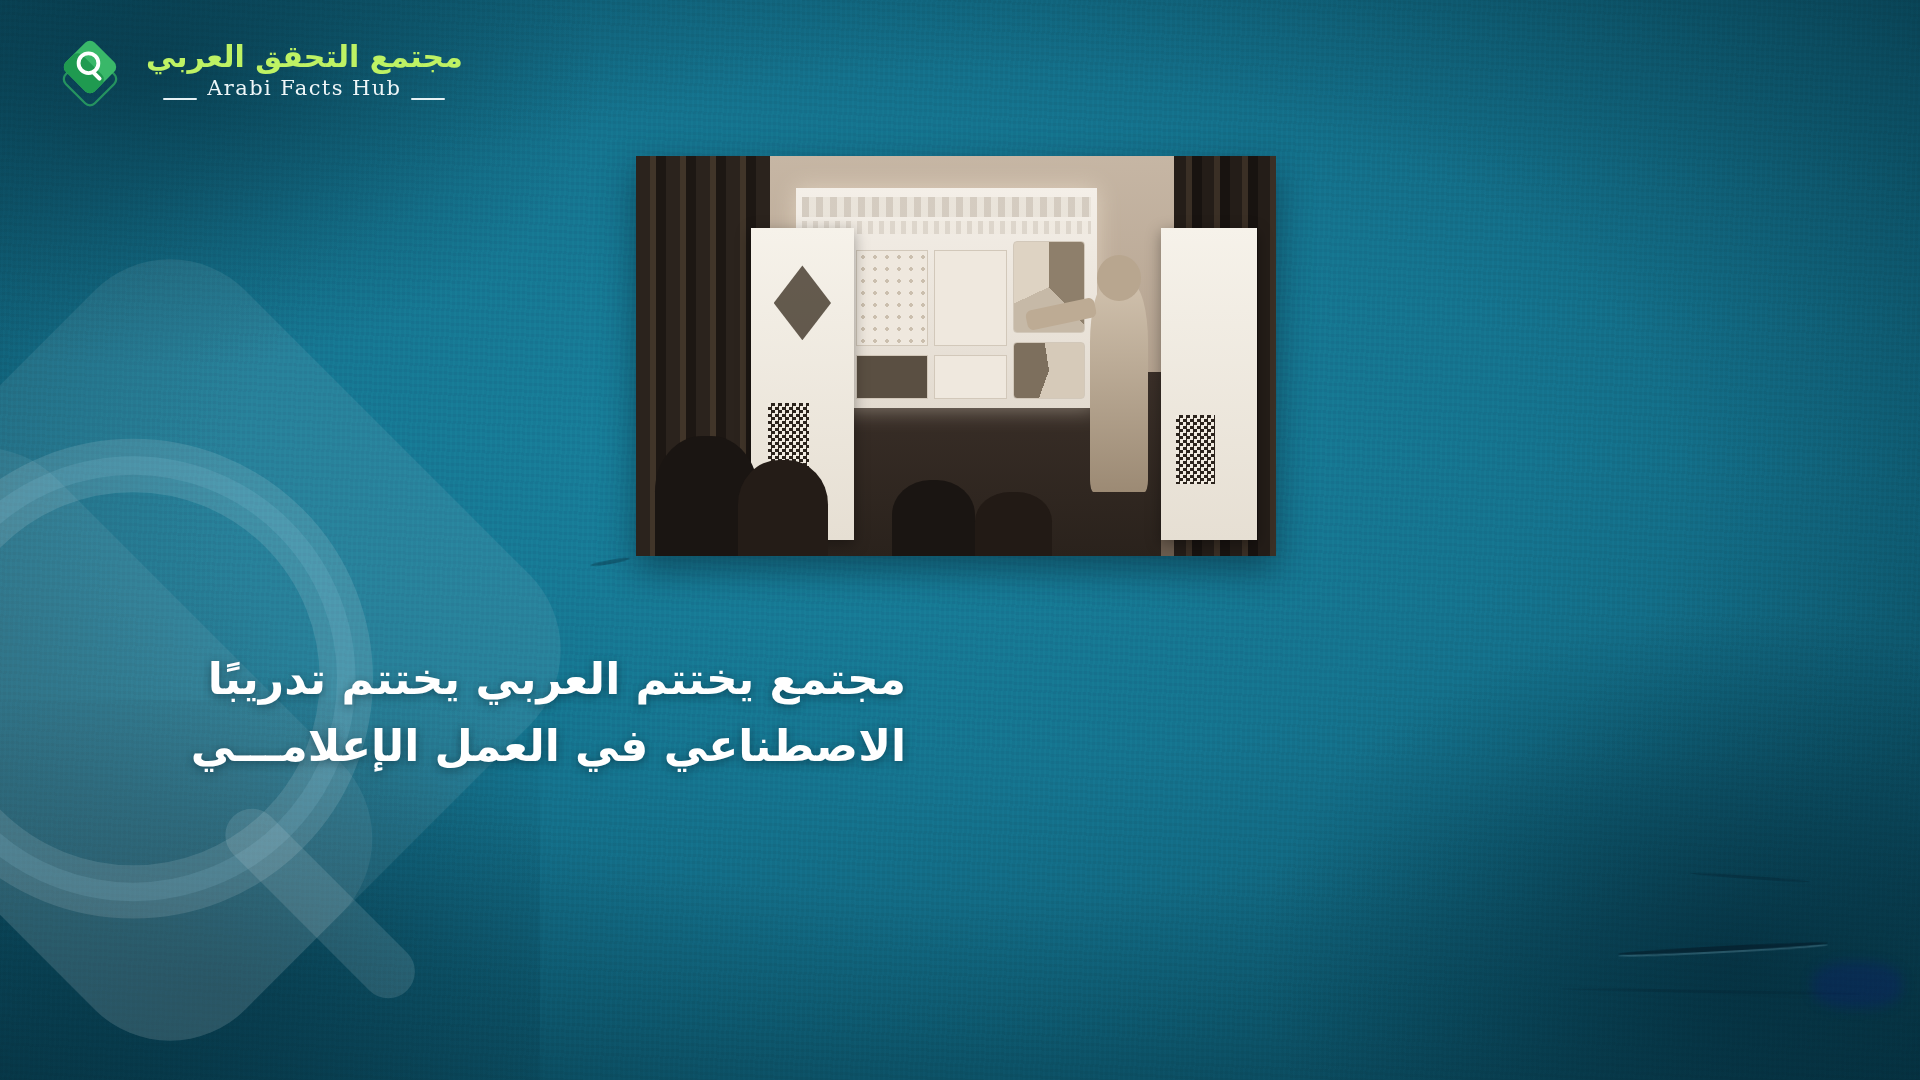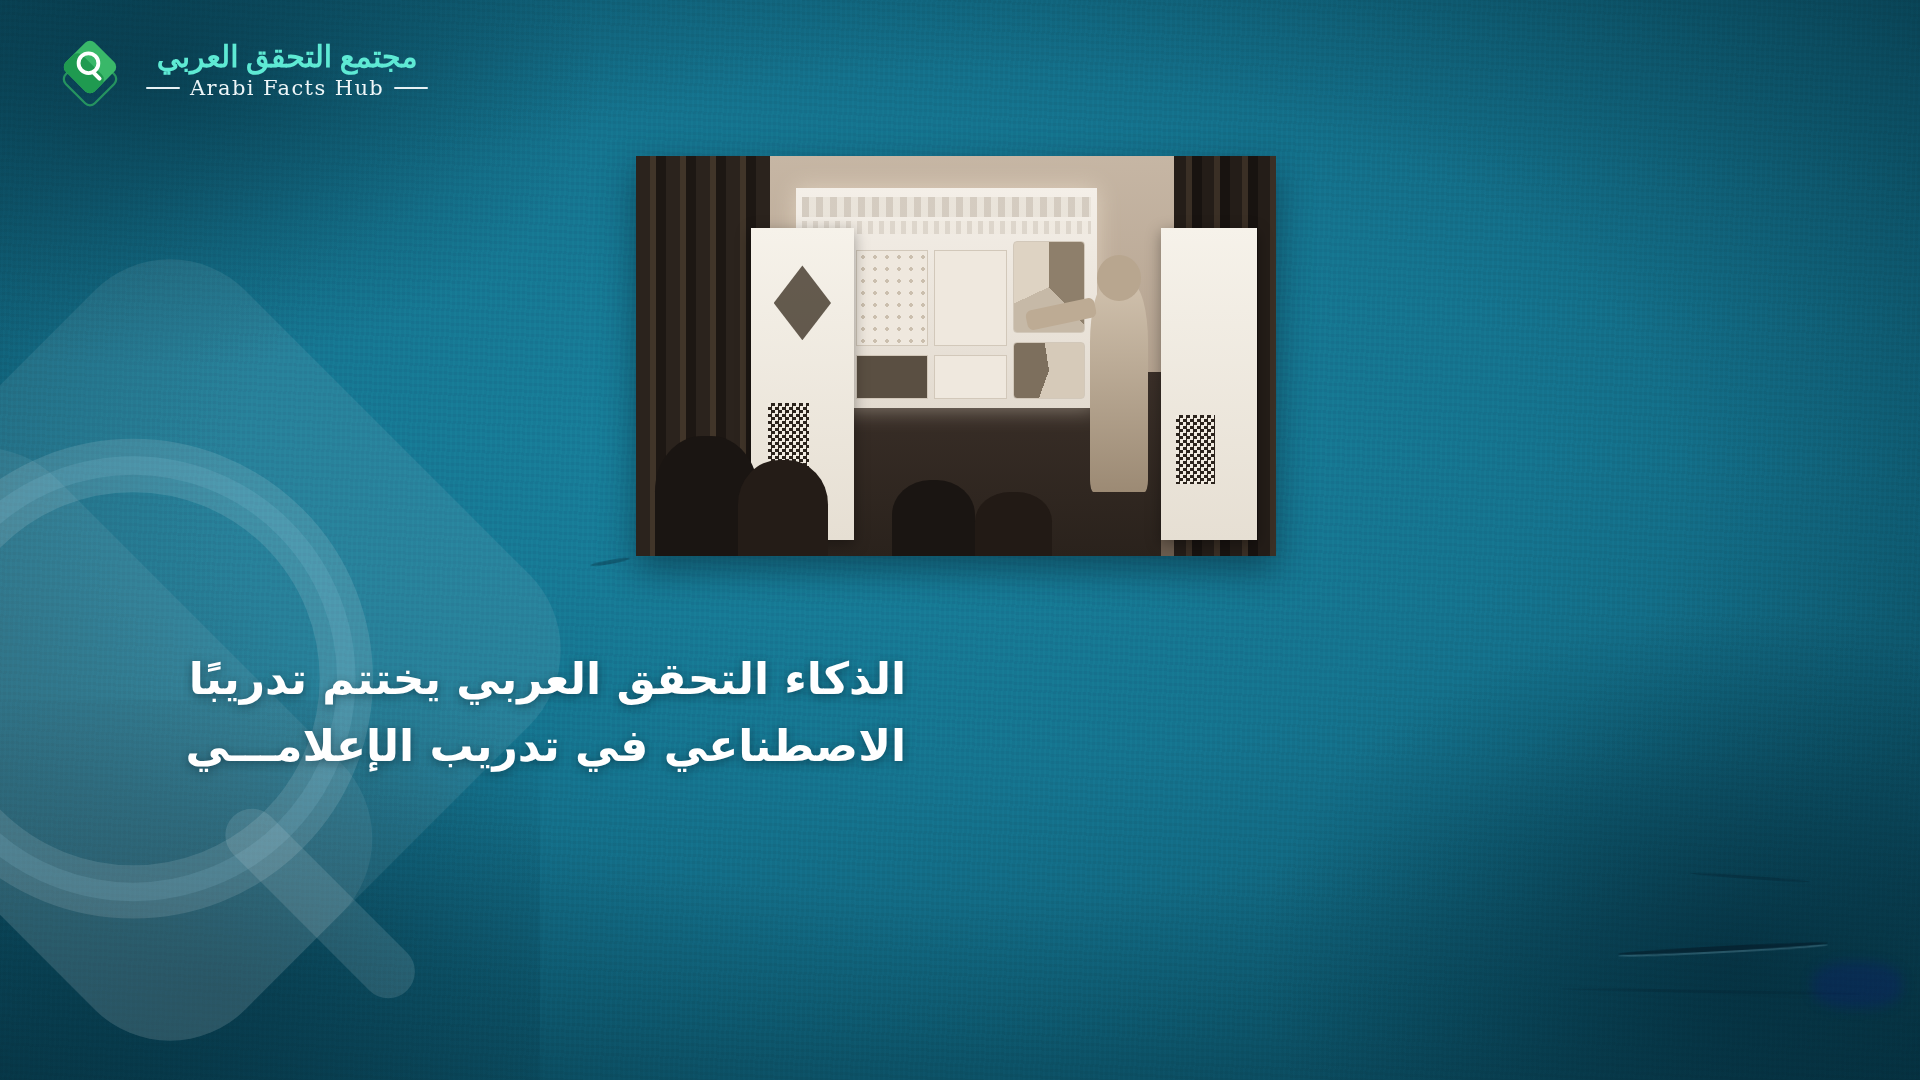--- a/index.html
+++ b/index.html
@@ -60,24 +60,24 @@
 
   
   .brand{
     position:absolute; left:52px; top:32px;
     display:flex; align-items:center; gap:18px;
   }
   .brand-mark{ width:76px; height:76px; position:relative; flex:0 0 auto; }
   .brand-mark svg{ width:100%; height:100%; display:block; }
   .brand-txt{ display:flex; flex-direction:column; align-items:center; gap:2px; }
   .brand-ar{
-    color:#5eead4; font-size:30px; font-weight:700; letter-spacing:.5px;
-    direction:rtl; white-space:nowrap; line-height:1.12;font-family:Liberation Serif, serif;
-  }
-  .brand-en-row{ display:flex; align-items:center; gap:10px; }
+    color:#bef264; font-size:30px; font-weight:700; letter-spacing:.5px;
+    direction:rtl; white-space:nowrap; line-height:1.12;
+  }
+  .brand-en-row{ display:flex; align-items:flex-end; gap:10px; }
   .brand-rule{ width:34px; height:2px; background:#e7f1f4; border-radius:2px; }
   .brand-en{
     color:#eef6f8; font-size:21px; letter-spacing:1.4px;
     font-family:"DejaVu Serif","Liberation Serif",serif; white-space:nowrap;
   }
 
   
   .headline{
     position:absolute; left:56px; top:646px; width:850px;
     direction:rtl; text-align:right;
@@ -476,17 +476,17 @@
       <rect x="12" y="10" width="66" height="96" rx="4" fill="url(#gold)"></rect>
       <rect x="12" y="10" width="66" height="96" rx="4" fill="none" stroke="#8a5f18" stroke-width="1.6"></rect>
       <path d="M16 44 L76 30" stroke="#8d6120" stroke-width="5" stroke-linecap="round" fill="none"></path>
       <path d="M16 86 L76 72" stroke="#8d6120" stroke-width="5" stroke-linecap="round" fill="none"></path>
       <rect x="8" y="26" width="10" height="22" rx="3" fill="url(#gold)" stroke="#8a5f18" stroke-width="1.2"></rect>
       <rect x="8" y="68" width="10" height="22" rx="3" fill="url(#gold)" stroke="#8a5f18" stroke-width="1.2"></rect>
     </svg>
   </div>
 
   <div class="headline">
-    <span class="ln">الذكاء التحقق العربي يختتم تدريبًا</span>
-    <span class="ln">الاصطناعي في تدريب الإعلامـــي</span>
+    <span class="ln">مجتمع يختتم العربي يختتم تدريبًا</span>
+    <span class="ln">الاصطناعي في العمل الإعلامـــي</span>
   </div>
 
 </div>
 
 </body></html>

